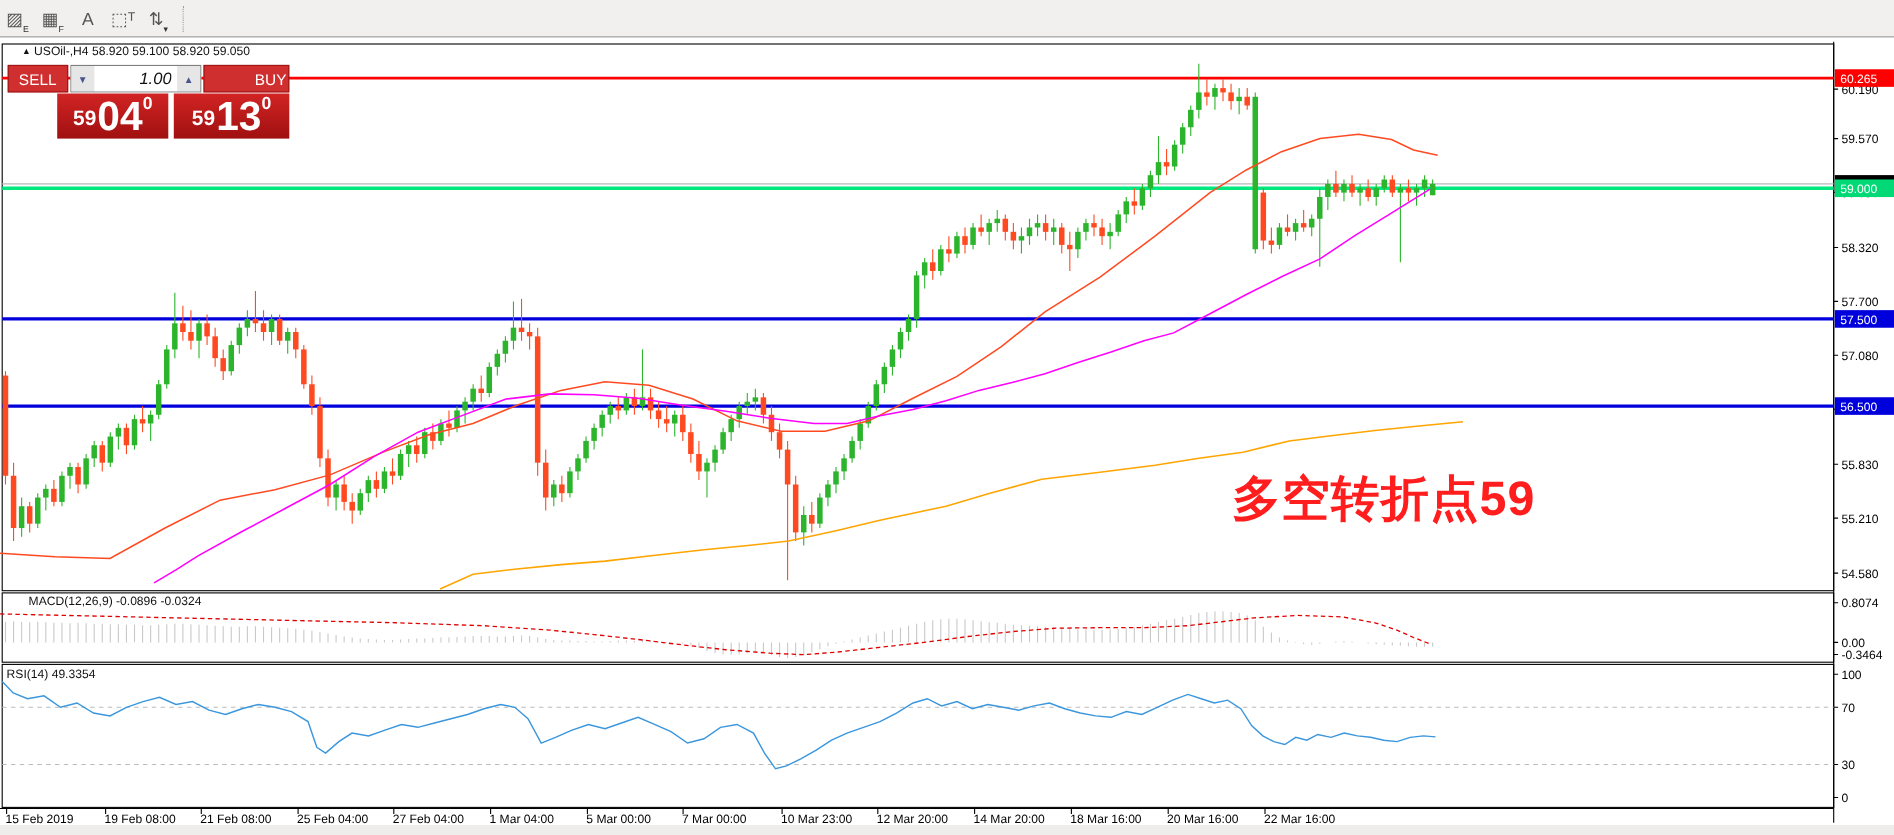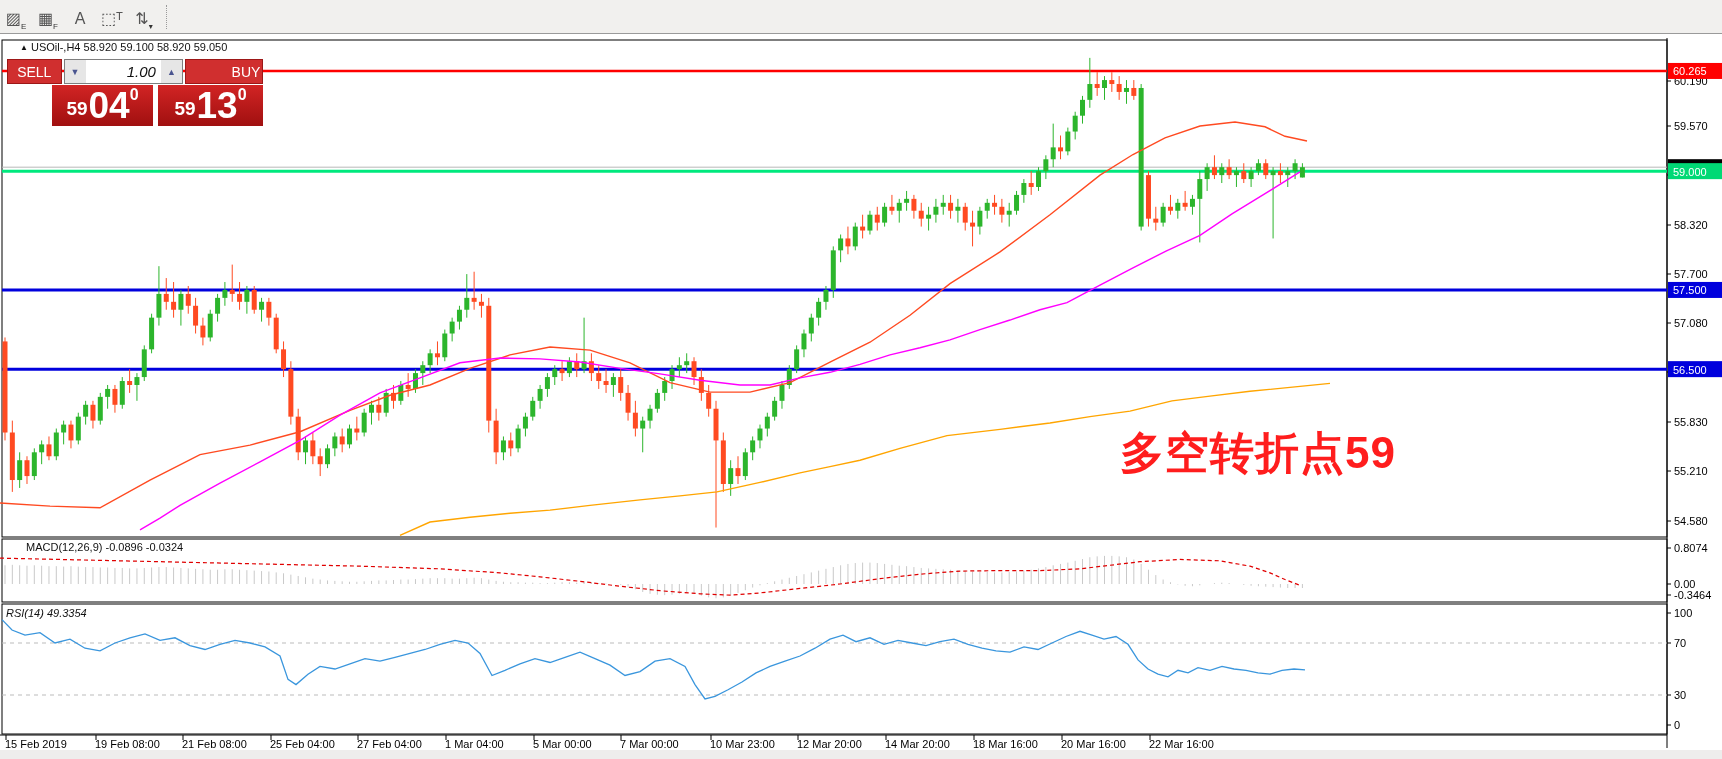--- a/index.html
+++ b/index.html
@@ -732,17 +732,17 @@
     </div>
     <div class="price-box pb-buy">
       <span class="pb-small">59</span>
       <span class="pb-big">13</span>
       <span class="pb-sup">0</span>
     </div>
   </div>
 </div>
 
 <div class="ind-label" style="left:6px;top:541px;padding-left:20px;">MACD(12,26,9) -0.0896 -0.0324</div>
-<div class="ind-label" style="left:6px;top:607px;font-style:italic;">RSI(14) 49.3354</div>
+<div class="ind-label" style="left:6px;top:607px;">RSI(14) 49.3354</div>
 
 <div class="annotation">多空转折点59</div>
 
 <div class="bottom-strip"></div>
 
 </body></html>

